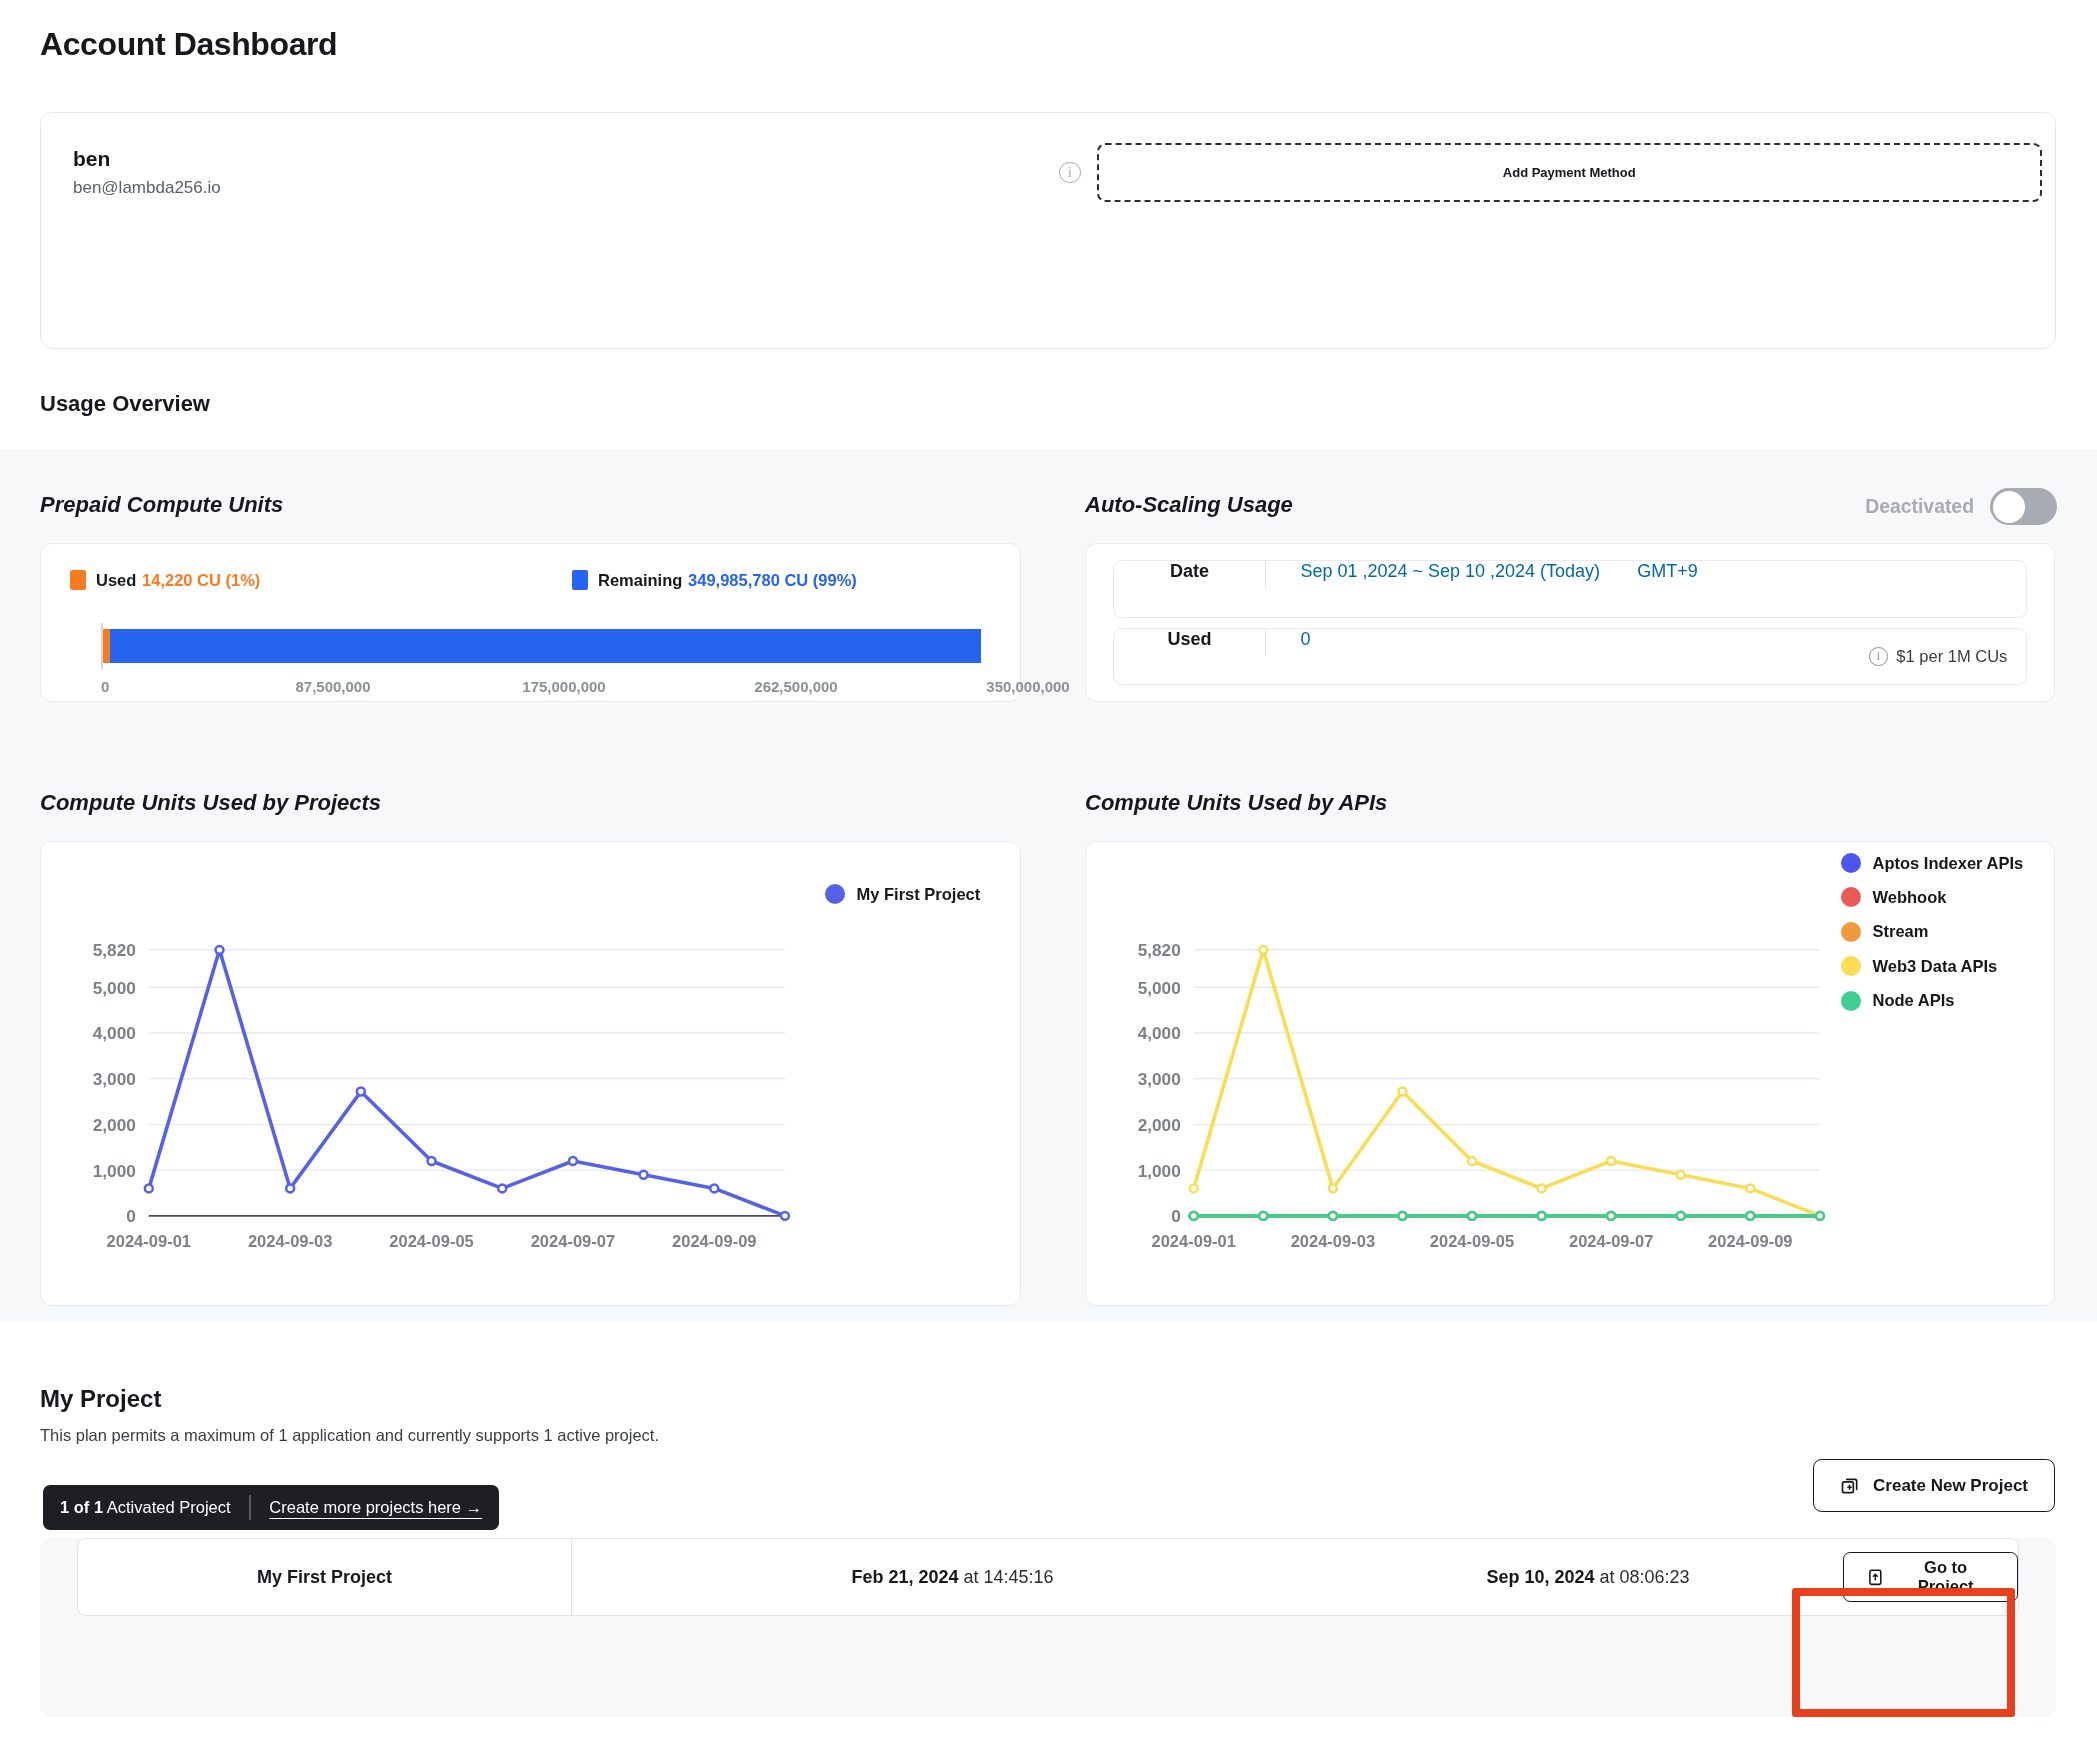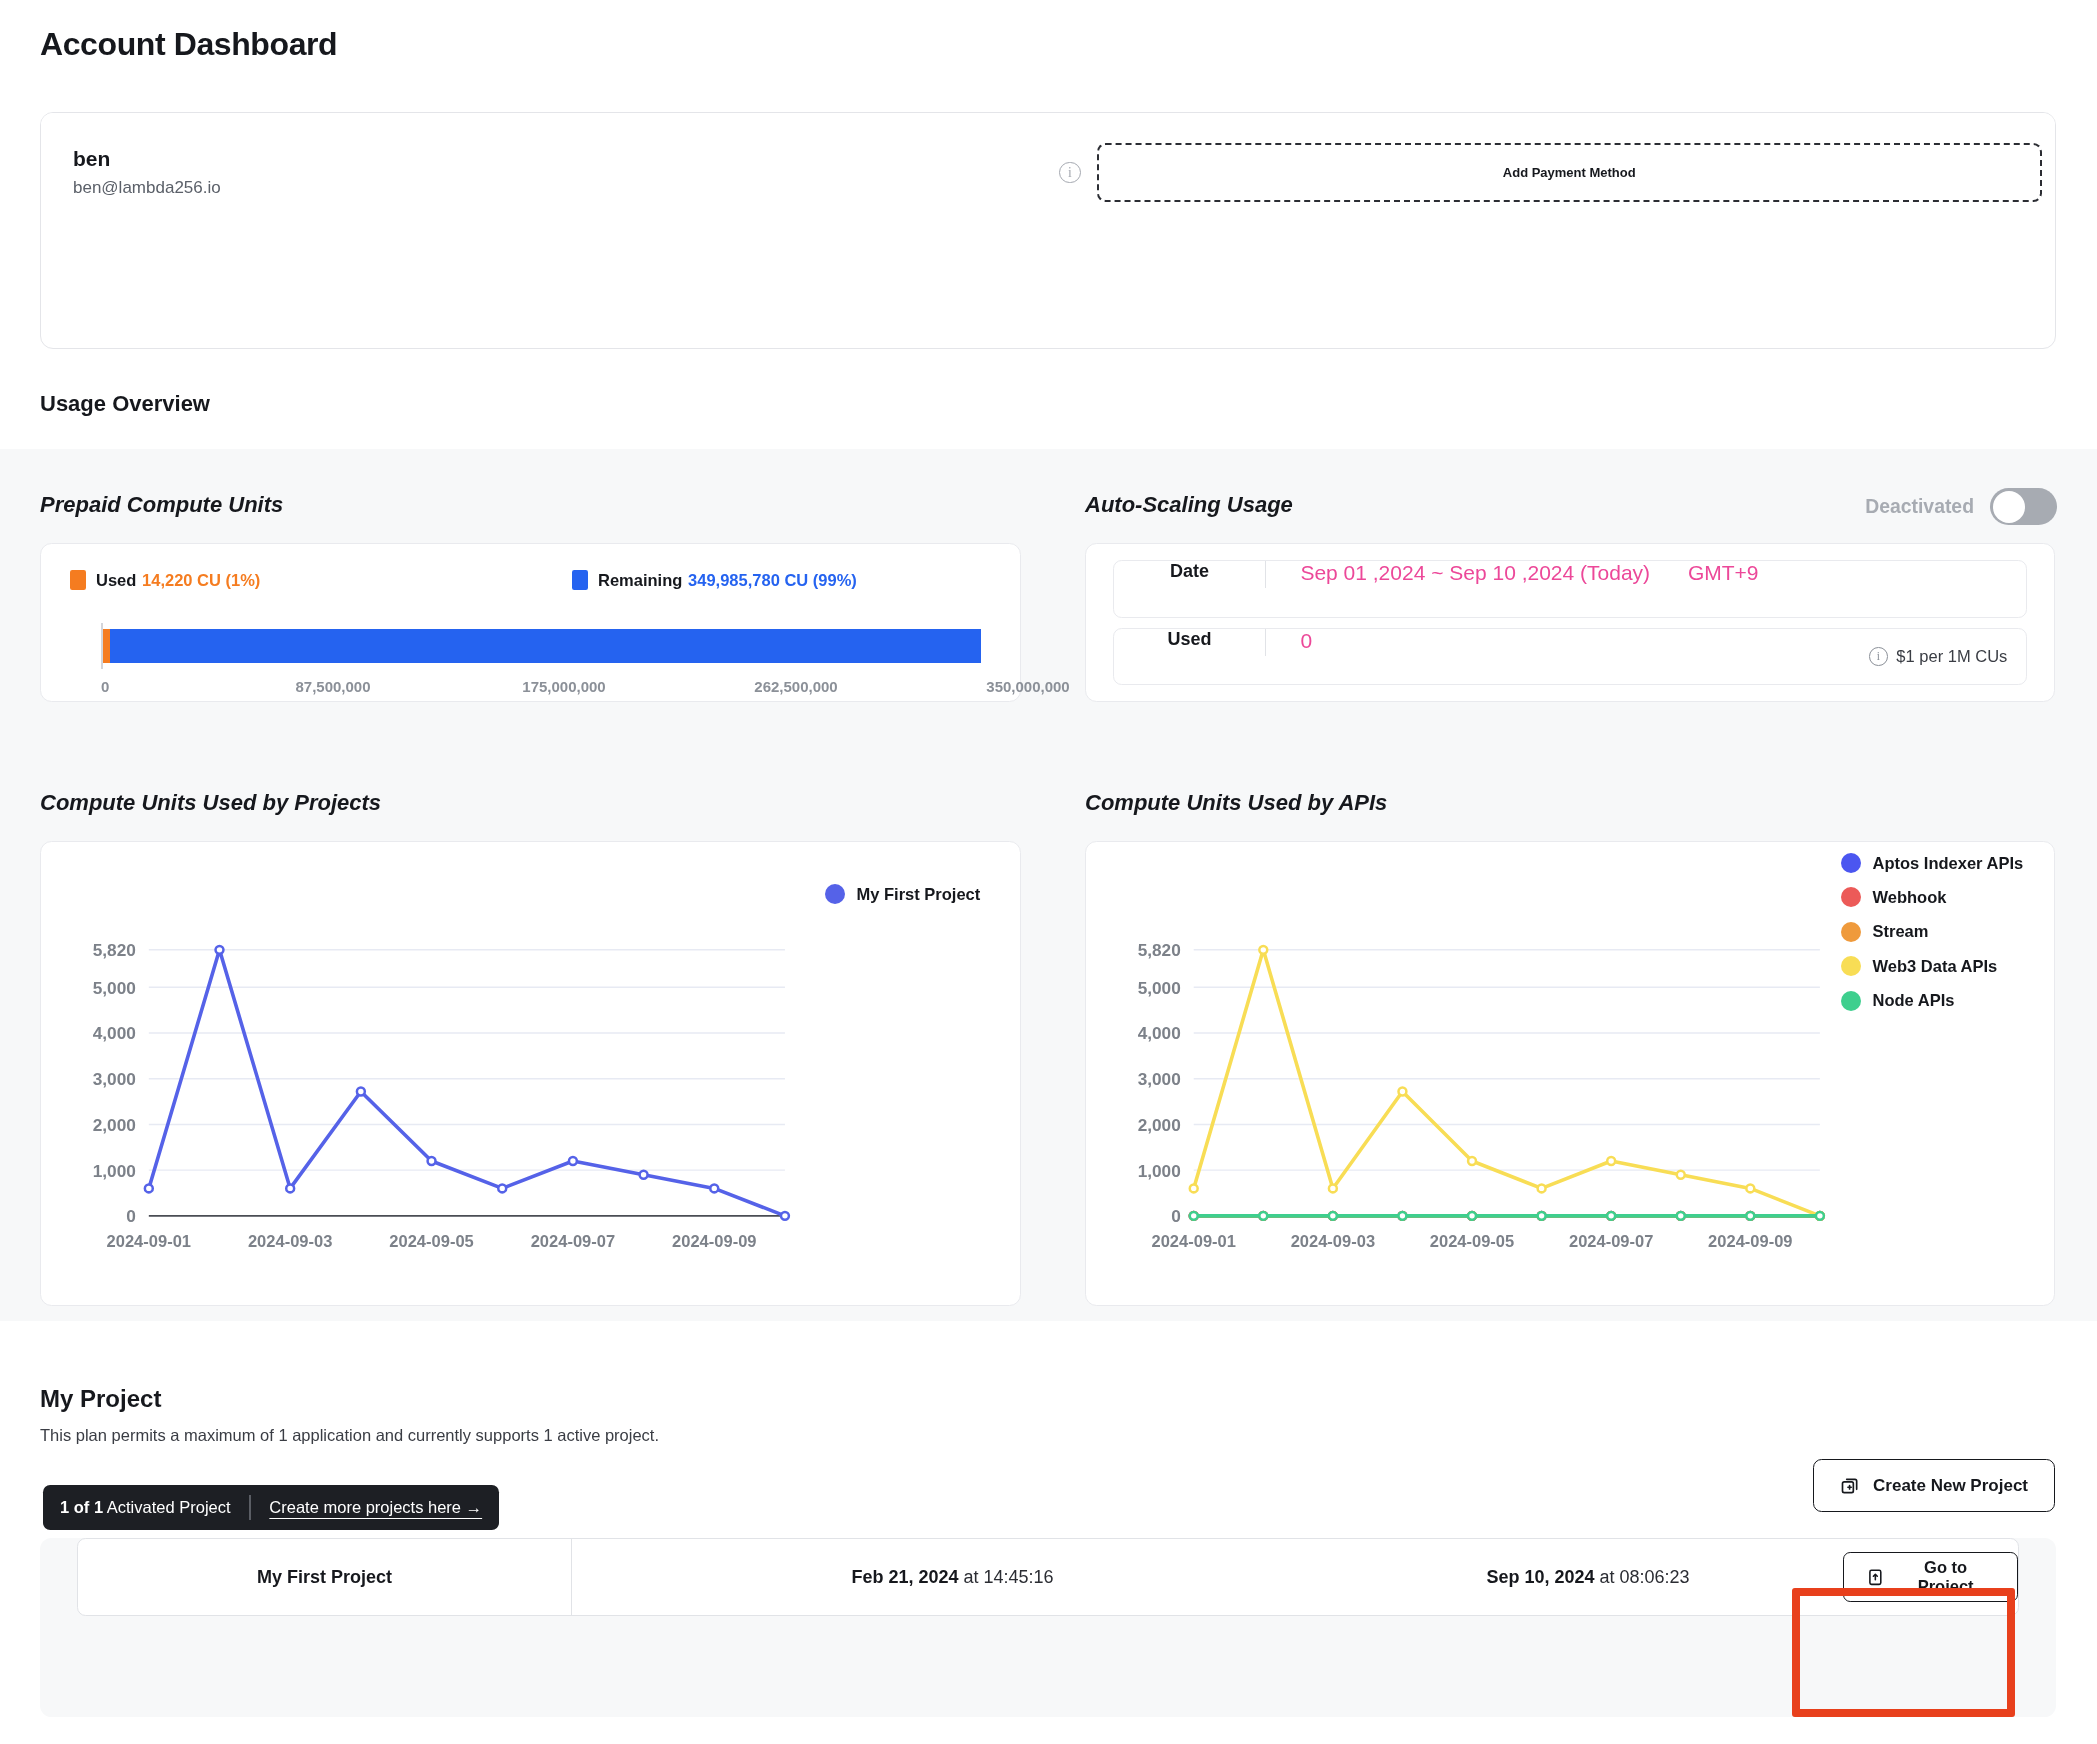--- a/index.html
+++ b/index.html
@@ -187,21 +187,21 @@
     height: 65px;
     border: 1.4px solid #e9eaee;
     border-radius: 8.6px;
     display: flex; 
   }
   .as-key {
     width: 151px; text-align: center;
     font-size: 18px; font-weight: bold;
   }
   .as-div { width: 1.4px; height: 27px; background: #e1e3e7; }
-  .as-val { flex: 1; padding-left: 34px; font-size: 21px; color: #ec4899; }
+  .as-val { flex: 1; padding-left: 34px; font-size: 18px; color: #0369a1; }
   .as-val .gmt { margin-left: 32px; }
   .as-note {
     display: flex; align-items: center; gap: 8.6px;
     padding-right: 18.7px; font-size: 16.5px; color: #3a3d44;
   }
   .info-circle.sm { width: 18.7px; height: 18.7px; font-size: 11.5px; border-color: #8b9098; color: #8b9098; }
 
   
   .chart-title-left  { left: 40px;  top: 790px; }
   .chart-title-right { left: 1085px; top: 790px; }

